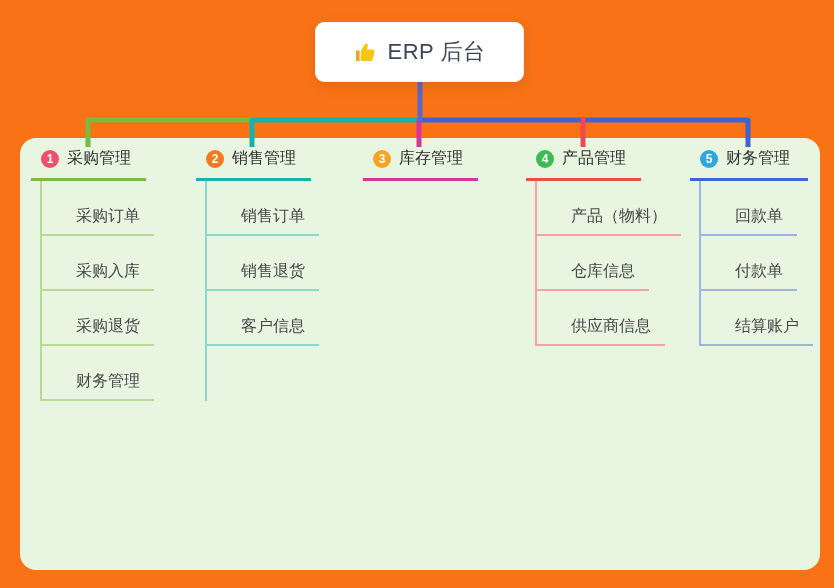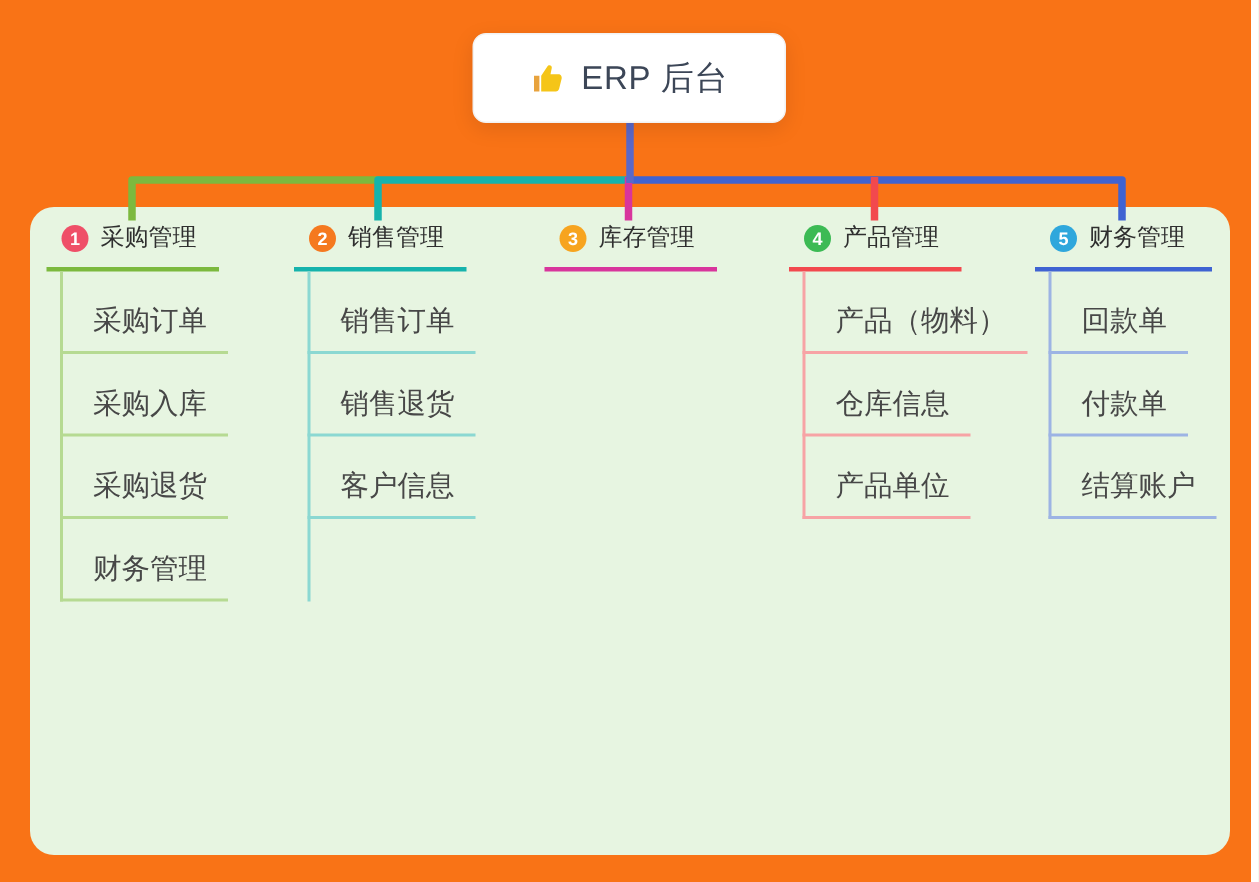--- a/index.html
+++ b/index.html
@@ -43,23 +43,23 @@
   .branch-label { font-size:16px; color:#2f2f2f; }
 
   .children { position:relative; margin-left:9px; }
   .vline { position:absolute; left:0; top:0; width:2px; background:var(--light); }
   .b1 .vline, .b2 .vline { height:220px; }
   .b3 .vline { height:385px; }
   .b4 .vline, .b5 .vline { height:165px; }
 
   .child { height:55px; display:flex; align-items:flex-end; cursor:pointer; }
   .child-label {
-    display:inline-block; padding:0 14px 7px 22px;
+    display:inline-block; padding:0 14px 7px 36px;
     border-bottom:2px solid var(--light);
-    font-size:19px; color:#474747; white-space:nowrap;
+    font-size:16px; color:#474747; white-space:nowrap;
   }
 </style>
 </head>
 <body>
 
 <div class="canvas">
 
   <div class="panel"></div>
 
   <svg class="connectors" viewBox="0 0 839 588" fill="none">
@@ -136,21 +136,21 @@
     </div>
     <div class="children">
       <div class="vline"></div>
       <div class="child">
           <span class="child-label">产品（物料）</span>
         </div>
       <div class="child">
           <span class="child-label">仓库信息</span>
         </div>
       <div class="child">
-          <span class="child-label">产品单位</span>
+          <span class="child-label">供应商信息</span>
         </div>
     </div>
   </div>
 
   <div class="branch b5" style="--c: #3f63d2; --light: #9db4e4; --bc: #2fa7dc;">
     <div class="branch-header">
       <span class="badge">5</span>
       <span class="branch-label">财务管理</span>
     </div>
     <div class="children">

